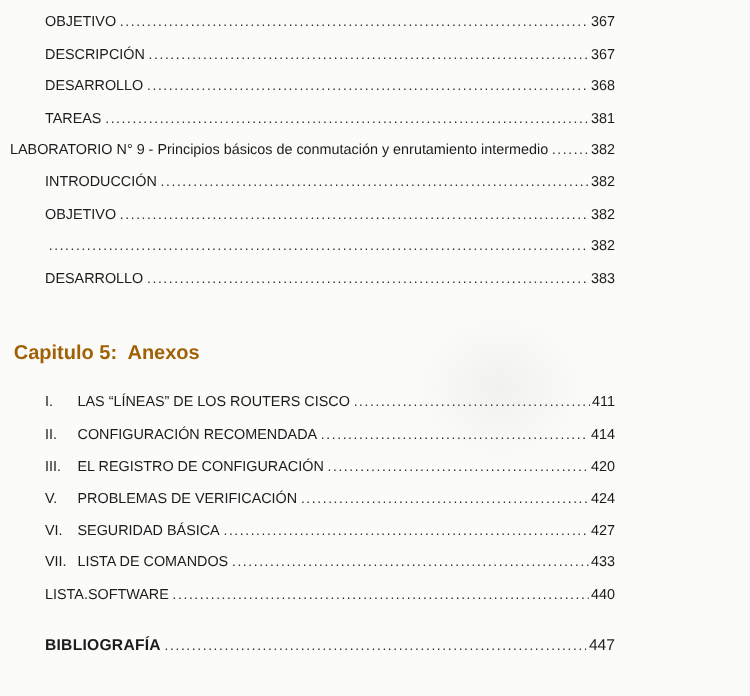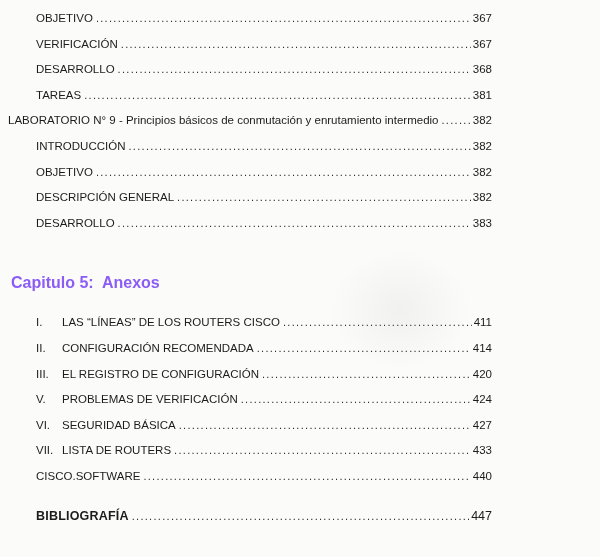--- a/index.html
+++ b/index.html
@@ -64,21 +64,21 @@
   }
   .pagenum {
     flex: 0 0 auto;
   }
   .chapter-heading {
     margin-top: 36px;
     padding-left: 3px;
     font-size: 16px;
     line-height: 22px;
     font-weight: 700;
-    color: #8b5cf6;
+    color: #a16207;
     white-space: pre;
   }
   .annex {
     margin-top: 16px;
   }
   .annex .toc-row {
     padding-left: 28px;
   }
   .biblio-row {
     margin-top: 14px;
@@ -96,21 +96,21 @@
 <div class="page">
   <div class="smudge"></div>
 
   <div class="toc-section">
     <div class="toc-row sub">
       <span class="label">OBJETIVO</span>
       <span class="leader"></span>
       <span class="pagenum">367</span>
     </div>
     <div class="toc-row sub">
-      <span class="label">VERIFICACIÓN</span>
+      <span class="label">DESCRIPCIÓN</span>
       <span class="leader"></span>
       <span class="pagenum">367</span>
     </div>
     <div class="toc-row sub">
       <span class="label">DESARROLLO</span>
       <span class="leader"></span>
       <span class="pagenum">368</span>
     </div>
     <div class="toc-row sub">
       <span class="label">TAREAS</span>
@@ -126,21 +126,20 @@
       <span class="label">INTRODUCCIÓN</span>
       <span class="leader"></span>
       <span class="pagenum">382</span>
     </div>
     <div class="toc-row sub">
       <span class="label">OBJETIVO</span>
       <span class="leader"></span>
       <span class="pagenum">382</span>
     </div>
     <div class="toc-row sub">
-      <span class="label">DESCRIPCIÓN GENERAL</span>
       <span class="leader"></span>
       <span class="pagenum">382</span>
     </div>
     <div class="toc-row sub">
       <span class="label">DESARROLLO</span>
       <span class="leader"></span>
       <span class="pagenum">383</span>
     </div>
   </div>
 
@@ -172,26 +171,26 @@
       <span class="pagenum">424</span>
     </div>
     <div class="toc-row">
       <span class="numeral">VI.</span>
       <span class="label">SEGURIDAD BÁSICA</span>
       <span class="leader"></span>
       <span class="pagenum">427</span>
     </div>
     <div class="toc-row">
       <span class="numeral">VII.</span>
-      <span class="label">LISTA DE ROUTERS</span>
+      <span class="label">LISTA DE COMANDOS</span>
       <span class="leader"></span>
       <span class="pagenum">433</span>
     </div>
     <div class="toc-row">
-      <span class="numeral">CISCO.</span>
+      <span class="numeral">LISTA.</span>
       <span class="label">SOFTWARE</span>
       <span class="leader"></span>
       <span class="pagenum">440</span>
     </div>
   </div>
 
   <div class="toc-row biblio-row">
     <span class="label">BIBLIOGRAFÍA</span>
     <span class="leader"></span>
     <span class="pagenum">447</span>

